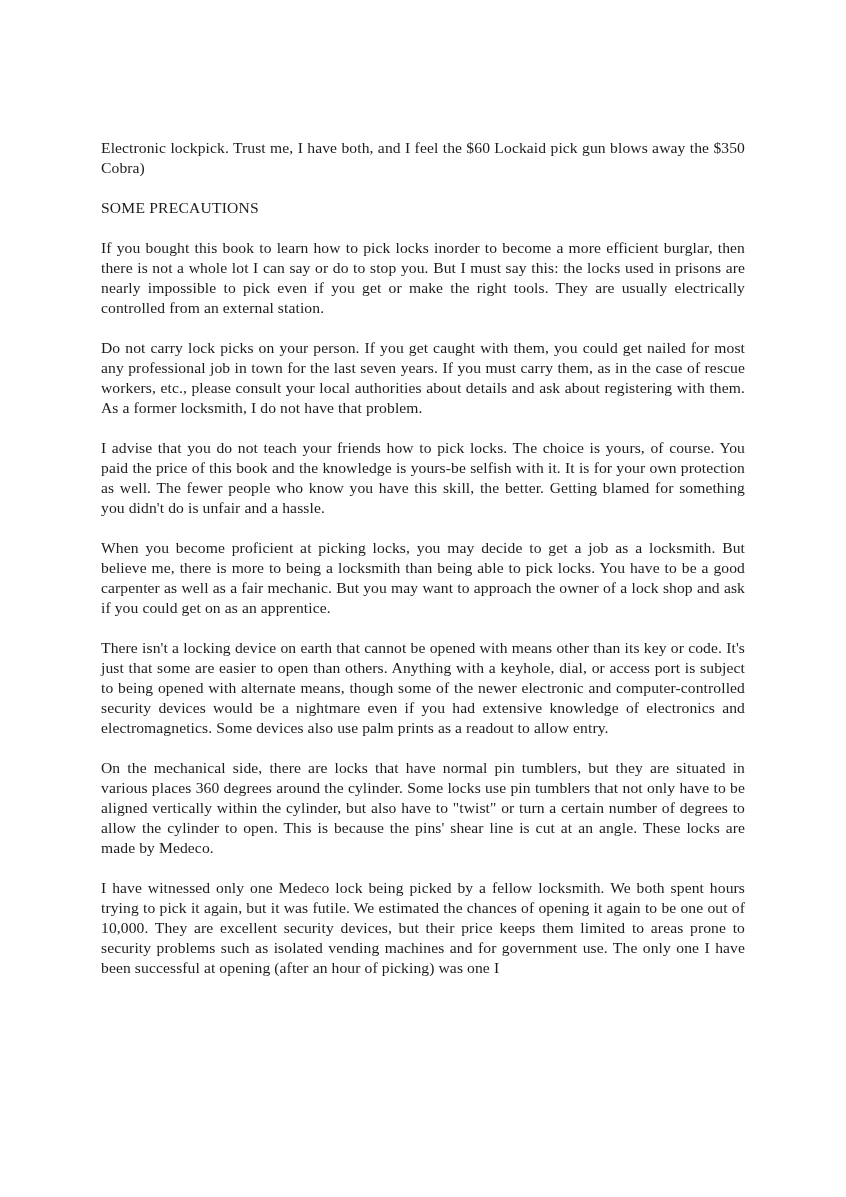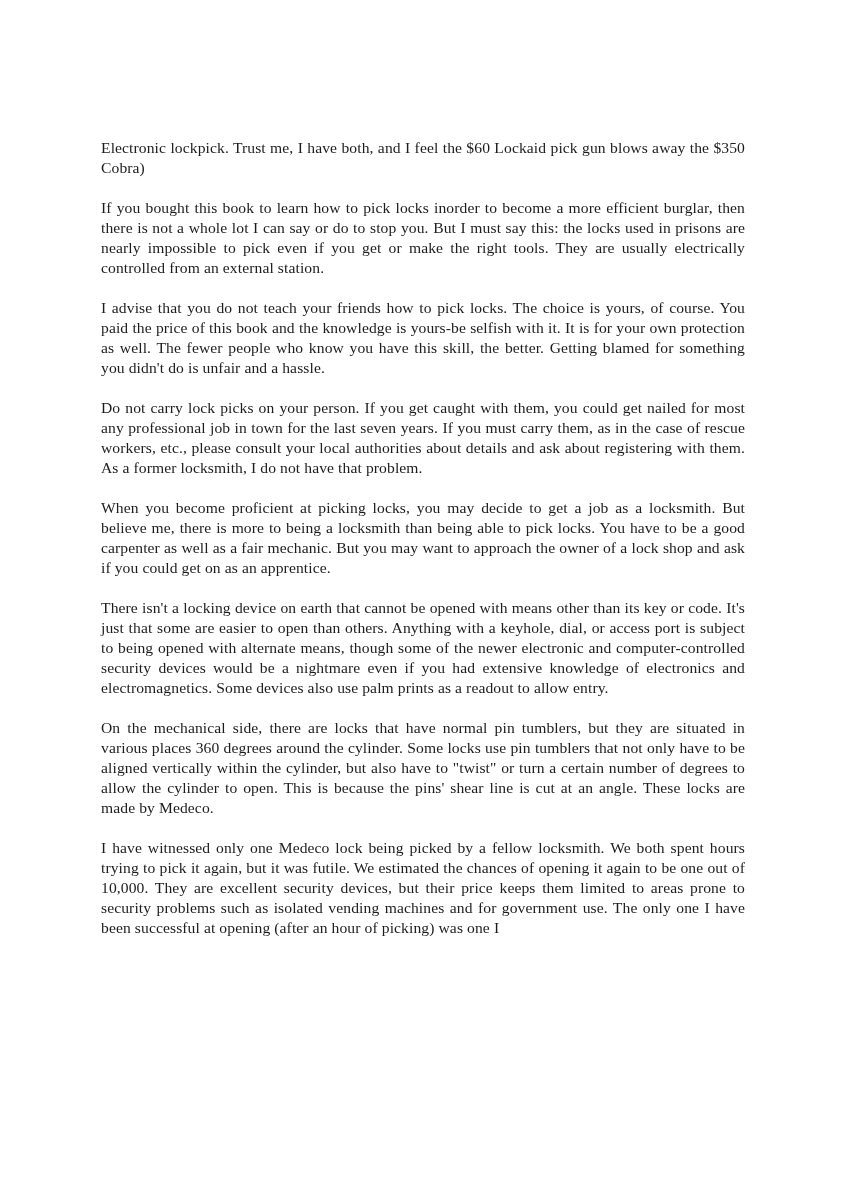--- a/index.html
+++ b/index.html
@@ -41,21 +41,22 @@
     margin-bottom: 20px;
     letter-spacing: 0.2px;
   }
 </style>
 </head>
 <body>
 
 <div class="page">
   <div class="text-column">
     <p class="para">Electronic lockpick.  Trust me, I have both, and I feel the $60 Lockaid pick gun blows away the $350 Cobra)</p>
+    <p class="heading">SOME PRECAUTIONS</p>
     <p class="para">If you bought this book to learn how to pick locks inorder to become a more efficient burglar, then there is not a whole lot I can say or do to stop you. But I must say this: the locks used in prisons are nearly impossible to pick even if you get or make the right tools. They are usually electrically controlled from an external station.</p>
+    <p class="para">Do not carry lock picks on your person. If you get caught with them, you could get nailed for most any professional job in town for the last seven years. If you must carry them, as in the case of rescue workers, etc., please consult your local authorities about details and ask about registering with them. As a former locksmith, I do not have that problem.</p>
     <p class="para">I advise that you do not teach your friends how to pick locks. The choice is yours, of course. You paid the price of this book and the knowledge is yours-be selfish with it. It is for your own protection as well. The fewer people who know you have this skill, the better. Getting blamed for something you didn't do is unfair and a hassle.</p>
-    <p class="para">Do not carry lock picks on your person. If you get caught with them, you could get nailed for most any professional job in town for the last seven years. If you must carry them, as in the case of rescue workers, etc., please consult your local authorities about details and ask about registering with them. As a former locksmith, I do not have that problem.</p>
     <p class="para">When you become proficient at picking locks, you may decide to get a job as a locksmith. But believe me, there is more to being a locksmith than being able to pick locks. You have to be a good carpenter as well as a fair mechanic. But you may want to approach the owner of a lock shop and ask if you could get on as an apprentice.</p>
     <p class="para">There isn't a locking device on earth that cannot be opened with means other than its key or code. It's just that some are easier to open than others. Anything with a keyhole, dial, or access port is subject to being opened with alternate means, though some of the newer electronic and computer-controlled security devices would be a nightmare even if you had extensive knowledge of electronics and electromagnetics. Some devices also use palm prints as a readout to allow entry.</p>
     <p class="para">On the mechanical side, there are locks that have normal pin tumblers, but they are situated in various places 360 degrees around the cylinder. Some locks use pin tumblers that not only have to be aligned vertically within the cylinder, but also have to "twist" or turn a certain number of degrees to allow the cylinder to open. This is because the pins' shear line is cut at an angle. These locks are made by Medeco.</p>
     <p class="para">I have witnessed only one Medeco lock being picked by a fellow locksmith. We both spent hours trying to pick it again, but it was futile. We estimated the chances of opening it again to be one out of 10,000. They are excellent security devices, but their price keeps them limited to areas prone to security problems such as isolated vending machines and for government use. The only one I have been successful at opening (after an hour of picking) was one I</p>
   </div>
 </div>
 
 </body></html>

